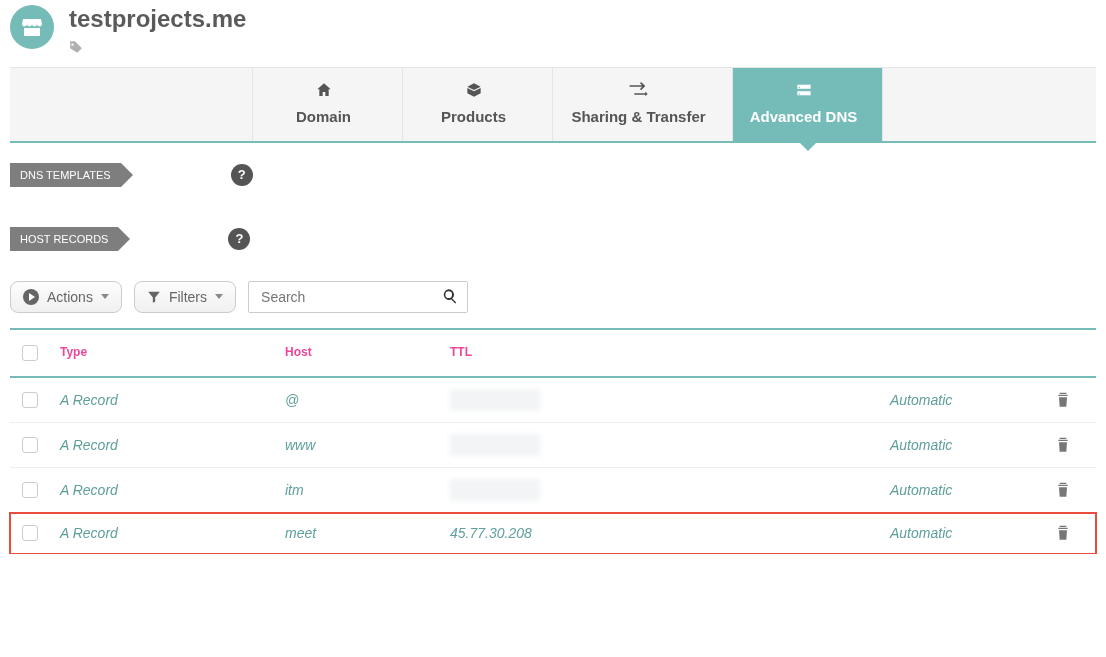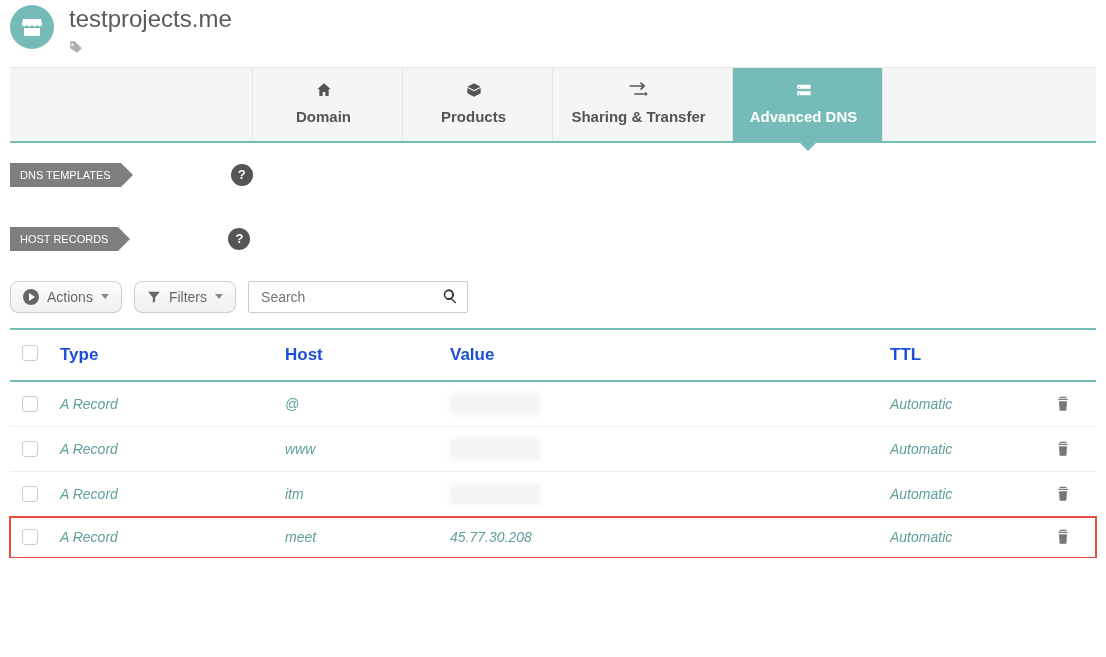--- a/index.html
+++ b/index.html
@@ -18,21 +18,21 @@
   width: 44px;
   height: 44px;
   background: #75bcb9;
   border-radius: 50%;
   display: flex;
   align-items: center;
   justify-content: center;
   margin-right: 15px;
 }
 .header-title-wrap { display: flex; flex-direction: column; }
-.header-title { font-size: 24px; font-weight: 400; color: #5a5a5a; line-height: 1.2; }
+.header-title { font-size: 24px; font-weight: 700; color: #5a5a5a; line-height: 1.2; }
 .tag-icon { color: #b0b0b0; margin-top: 6px; font-size: 12px; }
 .tabs {
   display: flex;
   border-top: 1px solid #e5e5e5;
   border-bottom: 2px solid #75bcb9;
   background: #f5f5f5;
   margin: 10px 10px 0 10px;
 }
 .tab-spacer-left { width: 243px; border-right: 1px solid #e5e5e5; }
 .tab {
@@ -181,22 +181,22 @@
 }
 .table {
   margin: 0 10px;
 }
 .thead {
   display: flex;
   border-top: 2px solid #75bcb9;
   border-bottom: 2px solid #75bcb9;
   padding: 15px 0;
   font-weight: 600;
-  color: #1d4ed8;
-  font-size: 17px;
+  color: #ec4899;
+  font-size: 12px;
 }
 .col-check { width: 50px; padding-left: 12px; }
 .col-type { width: 225px; }
 .col-host { width: 165px; }
 .col-value { width: 440px; }
 .col-ttl { width: 165px; }
 .col-del { width: 40px; text-align: center; }
 .row {
   display: flex;
   border-bottom: 1px solid #eee;
@@ -311,21 +311,20 @@
   </div>
 </div>
 
 <div class="table">
   <div class="thead">
     <div class="col-check">
         <div class="checkbox"></div>
       </div>
     <div class="col-type">Type</div>
     <div class="col-host">Host</div>
-    <div class="col-value">Value</div>
     <div class="col-ttl">TTL</div>
     <div class="col-del"></div>
   </div>
   <div id="records-body">
       <div class="row">
         <div class="col-check">
           <div class="checkbox"></div>
         </div>
         <div class="col-type">A Record</div>
         <div class="col-host">@</div>

